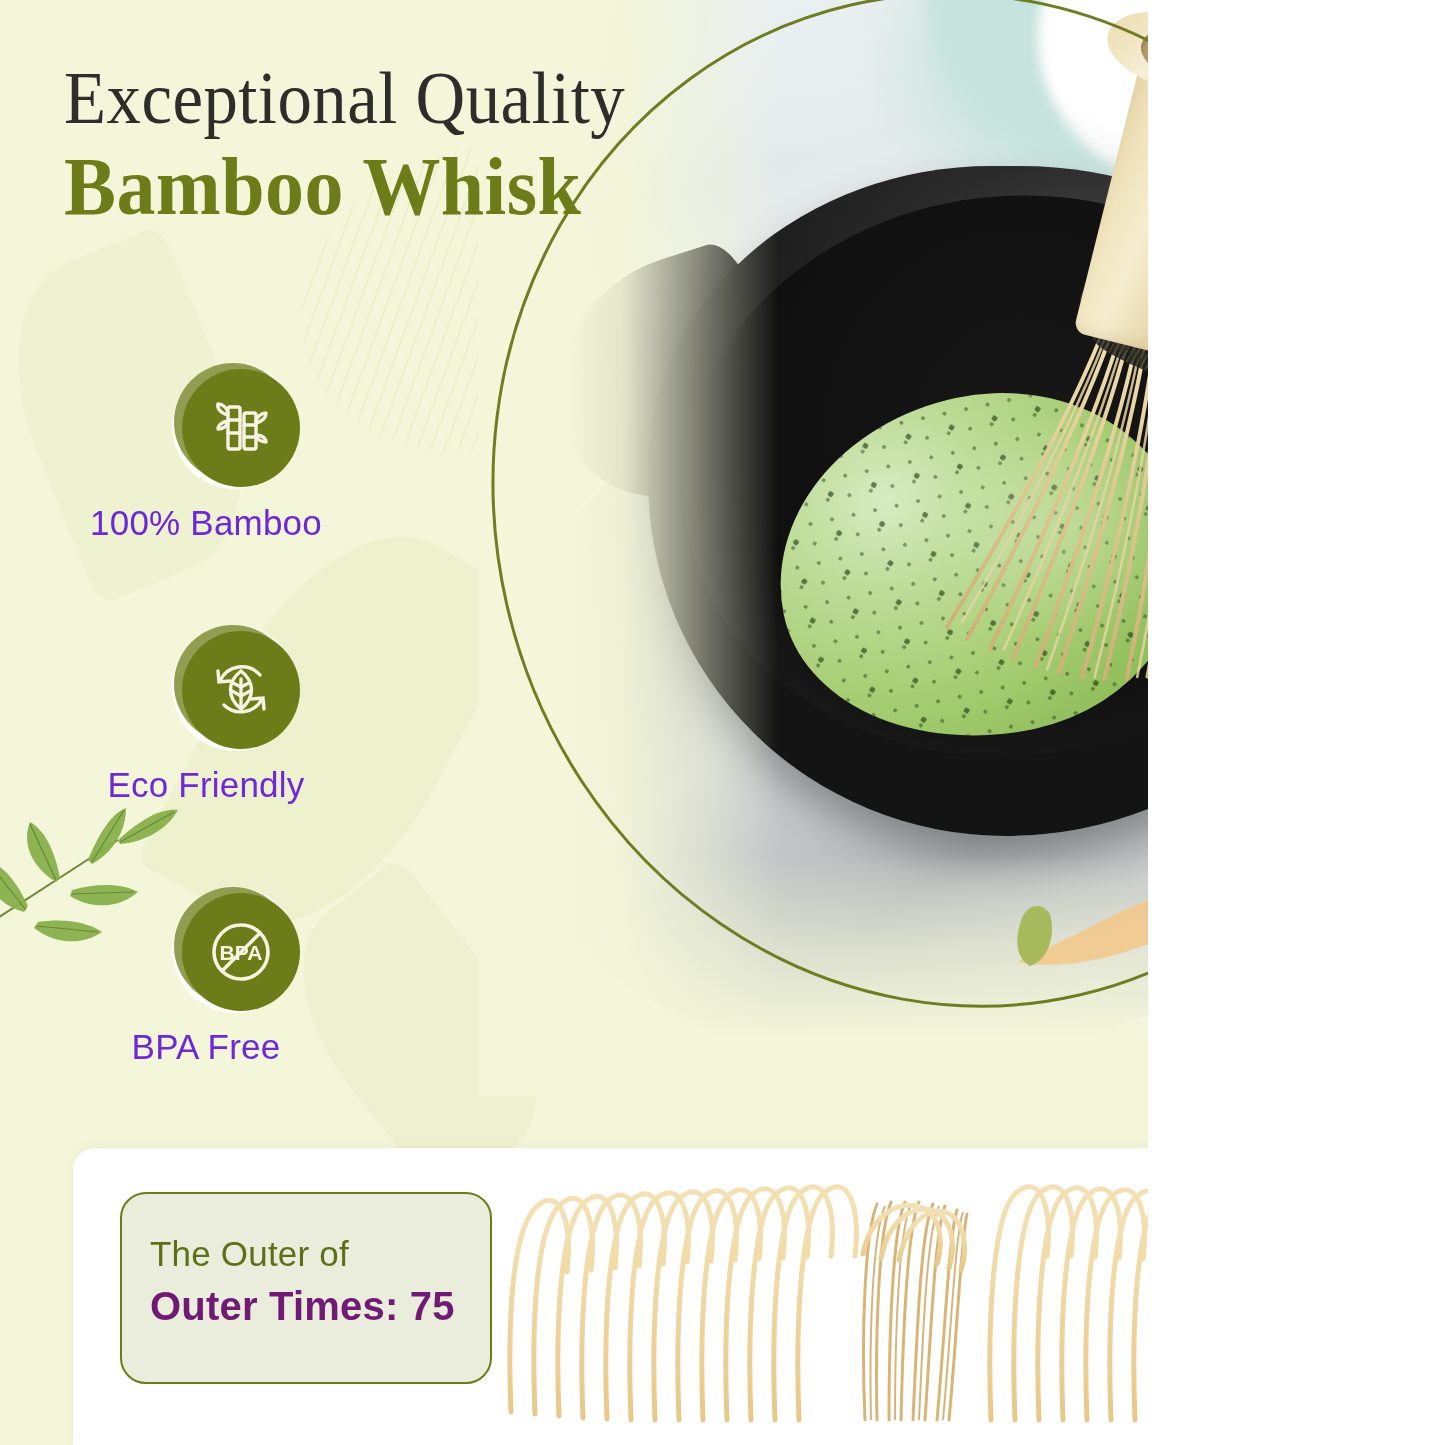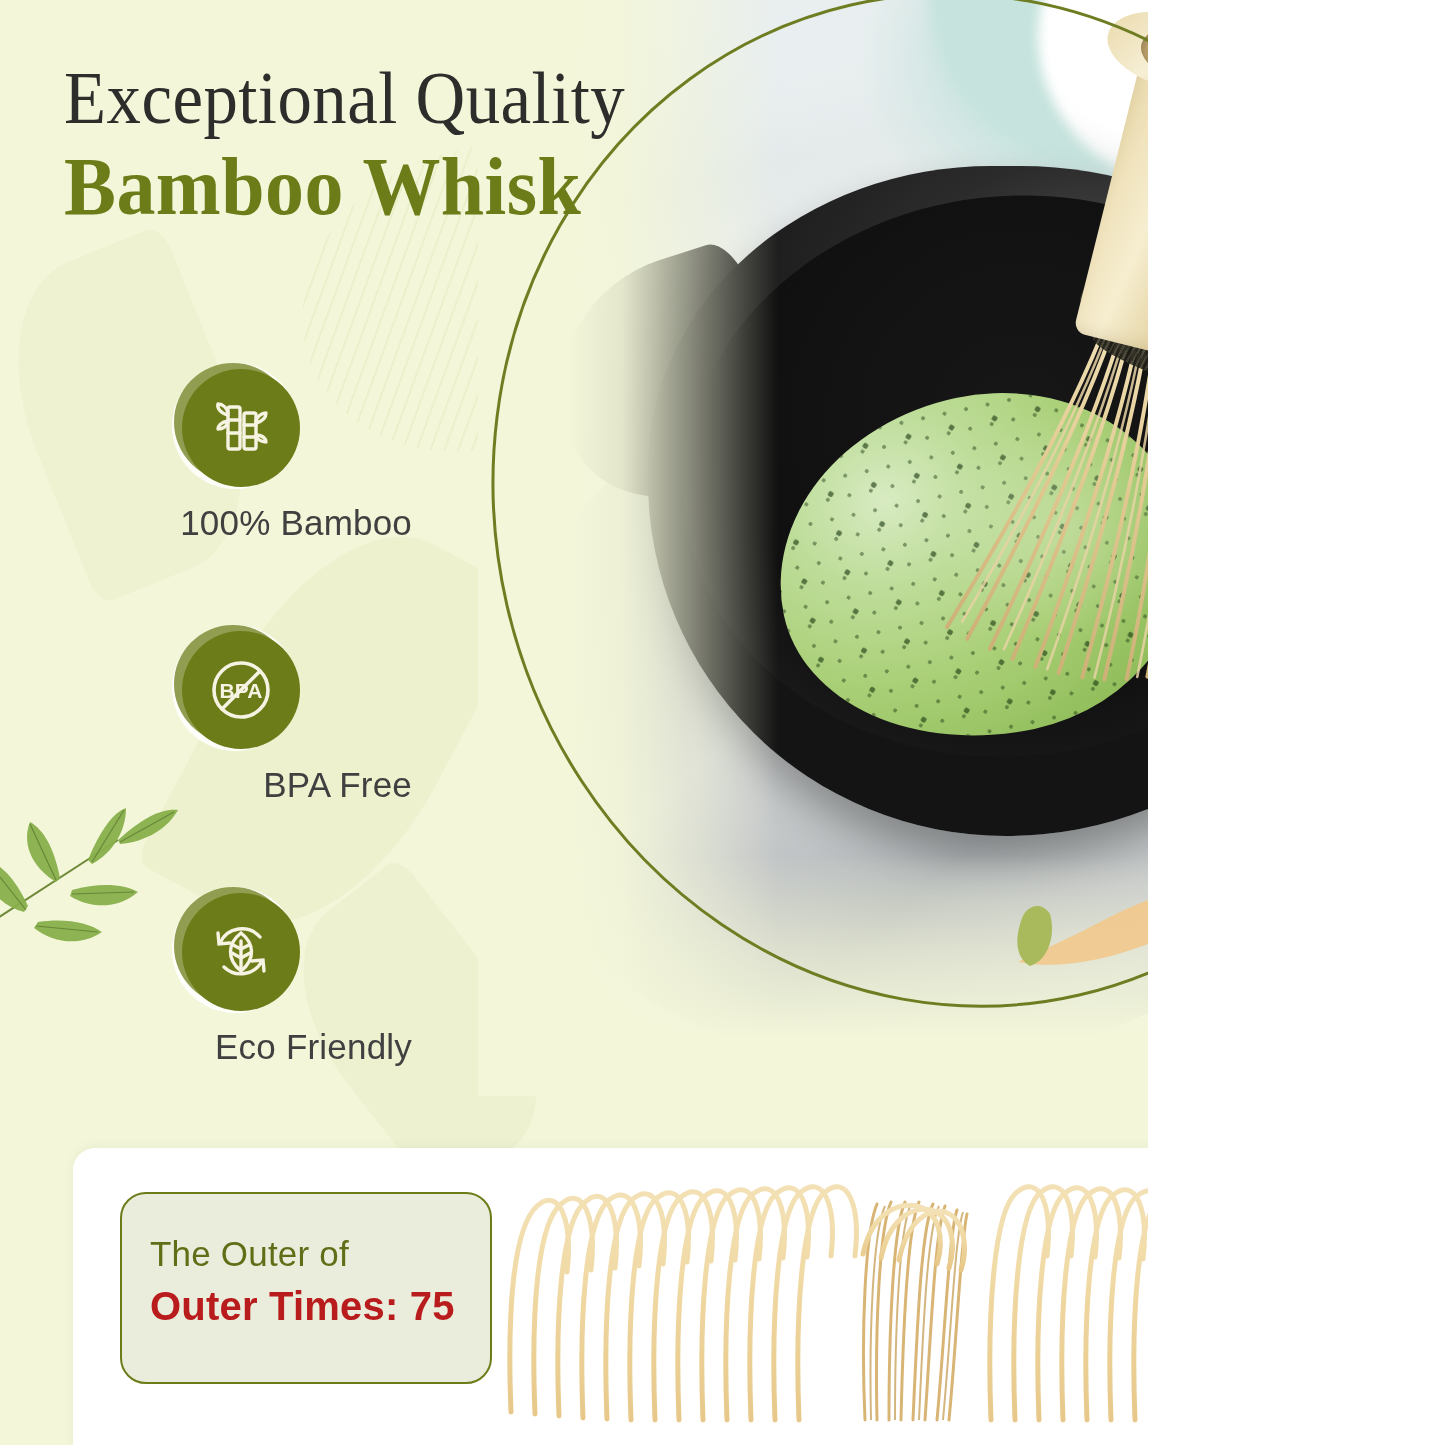--- a/index.html
+++ b/index.html
@@ -141,23 +141,23 @@
     display: flex;
     align-items: center;
     justify-content: center;
   }
   .badge svg { display: block; }
   .feature-label {
     position: absolute;
     left: 0;
     top: 148px;
     width: 470px;
-    text-align: right;
+    text-align: center;
     font-size: 35px;
-    color: #404040;
+    color: #6d28d9;
     letter-spacing: 0.2px;
     white-space: nowrap;
   }
   .feature-label.f2 { padding-right: 58px; }
   .feature-label.f3 { padding-right: 58px; }
   .feature-label.f1 { padding-right: 58px; }
 
   
   .sprig { position: absolute; pointer-events: none; z-index: 26; }
   .sprig-left { left: -32px; top: 782px; }
@@ -407,21 +407,21 @@
     color: #5f6f18;
     letter-spacing: 0.2px;
     white-space: nowrap;
   }
   .spec-line2 {
     position: absolute;
     left: 28px;
     top: 90px;
     font-size: 40px;
     font-weight: bold;
-    color: #b91c1c;
+    color: #701a75;
     letter-spacing: 0.2px;
     white-space: nowrap;
   }
 </style>
 </head>
 <body>
 
 <div id="page">
 
   <div class="wm wm-blob1"></div>
@@ -543,51 +543,51 @@
       </div>
       <div class="feature-label f1">100% Bamboo</div>
     </div>
 
     <div class="feature">
       <div class="badge-wrap">
         <div class="badge-halo"></div>
         <div class="badge-ghost"></div>
         <div class="badge">
           <svg width="74" height="74" viewBox="0 0 74 74">
-            <circle cx="37" cy="37" r="27" fill="none" stroke="#f6f3e2" stroke-width="3.6"></circle>
-            <line x1="18" y1="56" x2="56" y2="18" stroke="#f6f3e2" stroke-width="3.6" stroke-linecap="round"></line>
-            <text x="37" y="45" text-anchor="middle" font-family="Liberation Sans, sans-serif" font-size="21" font-weight="bold" fill="#f6f3e2">BPA</text>
-          </svg>
-        </div>
-      </div>
-      <div class="feature-label f2">BPA Free</div>
-    </div>
-
-    <div class="feature">
-      <div class="badge-wrap">
-        <div class="badge-halo"></div>
-        <div class="badge-ghost"></div>
-        <div class="badge">
-          <svg width="74" height="74" viewBox="0 0 74 74">
             <g fill="none" stroke="#f6f3e2" stroke-width="3.4" stroke-linecap="round">
               <path d="M16 28 A 24 24 0 0 1 56 22"></path>
               <polyline points="14,18 15,29 26,28"></polyline>
               <path d="M58 46 A 24 24 0 0 1 20 52"></path>
               <polyline points="60,56 59,45 48,46"></polyline>
               <path d="M37 18 C 50 28, 52 44, 37 56 C 22 44, 24 28, 37 18 Z"></path>
               <line x1="37" y1="26" x2="37" y2="54"></line>
               <line x1="37" y1="34" x2="29" y2="30"></line>
               <line x1="37" y1="34" x2="45" y2="30"></line>
               <line x1="37" y1="43" x2="28" y2="38"></line>
               <line x1="37" y1="43" x2="46" y2="38"></line>
             </g>
           </svg>
         </div>
       </div>
       <div class="feature-label f3">Eco Friendly</div>
+    </div>
+
+    <div class="feature">
+      <div class="badge-wrap">
+        <div class="badge-halo"></div>
+        <div class="badge-ghost"></div>
+        <div class="badge">
+          <svg width="74" height="74" viewBox="0 0 74 74">
+            <circle cx="37" cy="37" r="27" fill="none" stroke="#f6f3e2" stroke-width="3.6"></circle>
+            <line x1="18" y1="56" x2="56" y2="18" stroke="#f6f3e2" stroke-width="3.6" stroke-linecap="round"></line>
+            <text x="37" y="45" text-anchor="middle" font-family="Liberation Sans, sans-serif" font-size="21" font-weight="bold" fill="#f6f3e2">BPA</text>
+          </svg>
+        </div>
+      </div>
+      <div class="feature-label f2">BPA Free</div>
     </div>
   </div>
 
   <svg class="sprig sprig-left" width="240" height="200" viewBox="0 0 240 200">
     <g stroke="#6f8a3a" stroke-width="2" fill="none">
       <path d="M8 150 L 150 58"></path>
     </g>
     <g fill="#88b04b" opacity="0.95">
       <path d="M150 58 C 176 34, 196 26, 210 28 C 200 46, 178 60, 152 62 Z"></path>
       <path d="M120 78 C 132 48, 146 30, 158 26 C 158 48, 146 70, 124 82 Z"></path>

